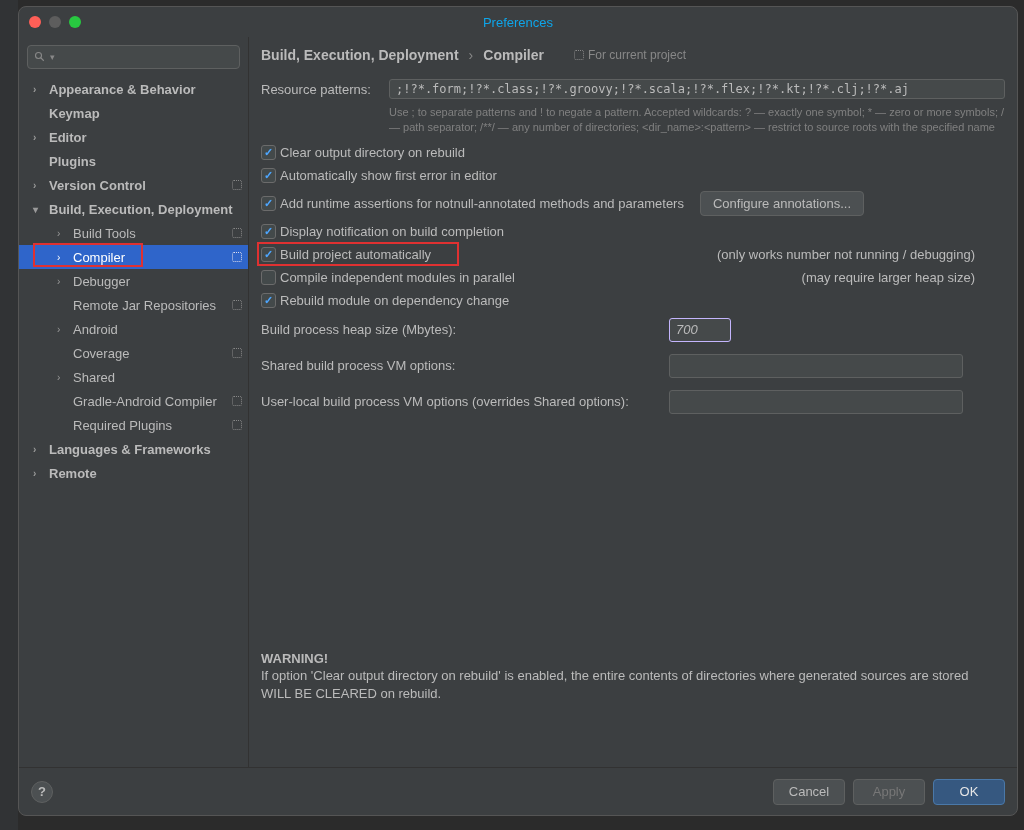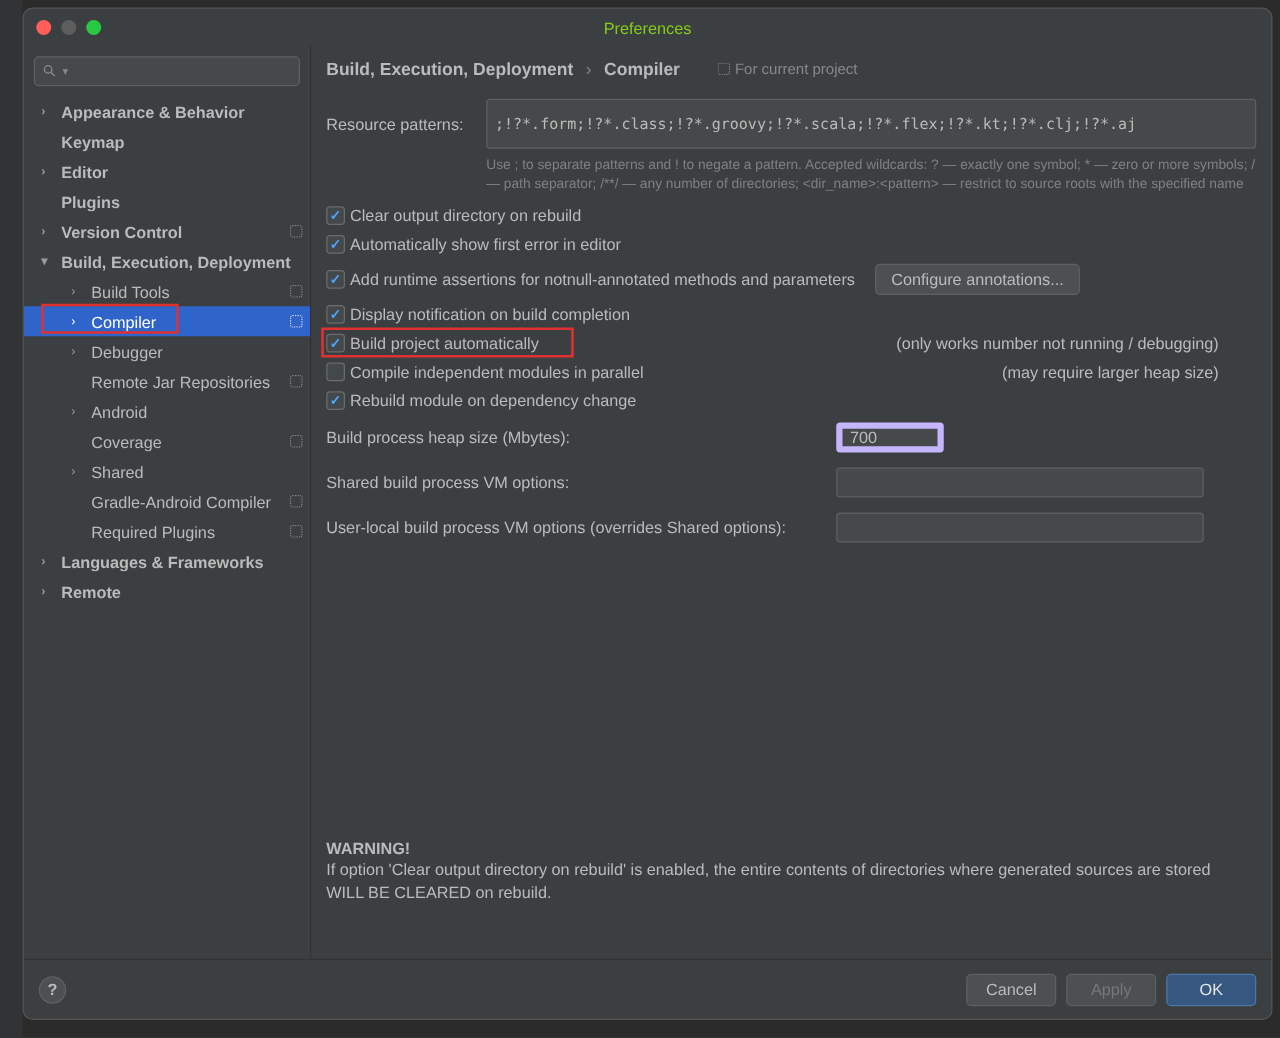--- a/index.html
+++ b/index.html
@@ -31,21 +31,21 @@
   padding: 0 10px;
   position: relative;
 }
 .traffic { display: flex; gap: 8px; }
 .dot { width: 12px; height: 12px; border-radius: 50%; }
 .dot.red { background: #ff5f57; }
 .dot.grey { background: #5d5d5d; }
 .dot.green { background: #28c840; }
 .title {
   position: absolute; left: 0; right: 0; text-align: center;
-  color: #84cc16; font-size: 13px;
+  color: #0ea5e9; font-size: 13px;
 }
 .body { flex: 1; display: flex; min-height: 0; }
 .sidebar {
   width: 230px;
   border-right: 1px solid #323232;
   display: flex; flex-direction: column;
   padding-top: 4px;
 }
 .search-box {
   margin: 4px 8px 6px 8px;
@@ -116,21 +116,21 @@
   position: relative;
 }
 .row {
   display: flex; align-items: center;
   padding: 4px 0;
   gap: 10px;
 }
 .row .lbl { color: #bbbbbb; width: 118px; }
 .input {
   flex: 1;
-  height: 40px;
+  height: 20px;
   background: #45494a;
   border: 1px solid #5e6060;
   border-radius: 3px;
   color: #bbbbbb;
   font-family: "Menlo", "Consolas", monospace;
   font-size: 12px;
   padding: 0 6px;
 }
 .hint {
   font-size: 11px; color: #808080;
@@ -160,24 +160,24 @@
   border-radius: 4px;
   font-size: 13px;
   cursor: default;
 }
 .form-row2 {
   display: flex; align-items: center;
   padding: 6px 0;
 }
 .form-row2 .lbl2 { width: 408px; color: #bbbbbb; }
 .small-input {
-  width: 86px; height: 24px;
-  background: #45494a; border: 5px solid #c4b5fd;
+  width: 62px; height: 24px;
+  background: #45494a; border: 1px solid #c4b5fd;
   border-radius: 3px; color: #bbb;
-  padding: 0 6px; font-size: 13px;
+  padding: 0 6px; font-size: 13px; font-style: italic;
 }
 .wide-input {
   width: 294px; height: 24px;
   background: #45494a; border: 1px solid #5e6060;
   border-radius: 3px; color: #bbb;
   padding: 0 6px; font-size: 13px;
 }
 .warning {
   padding: 0 12px 10px 0px;
   color: #bbbbbb;

